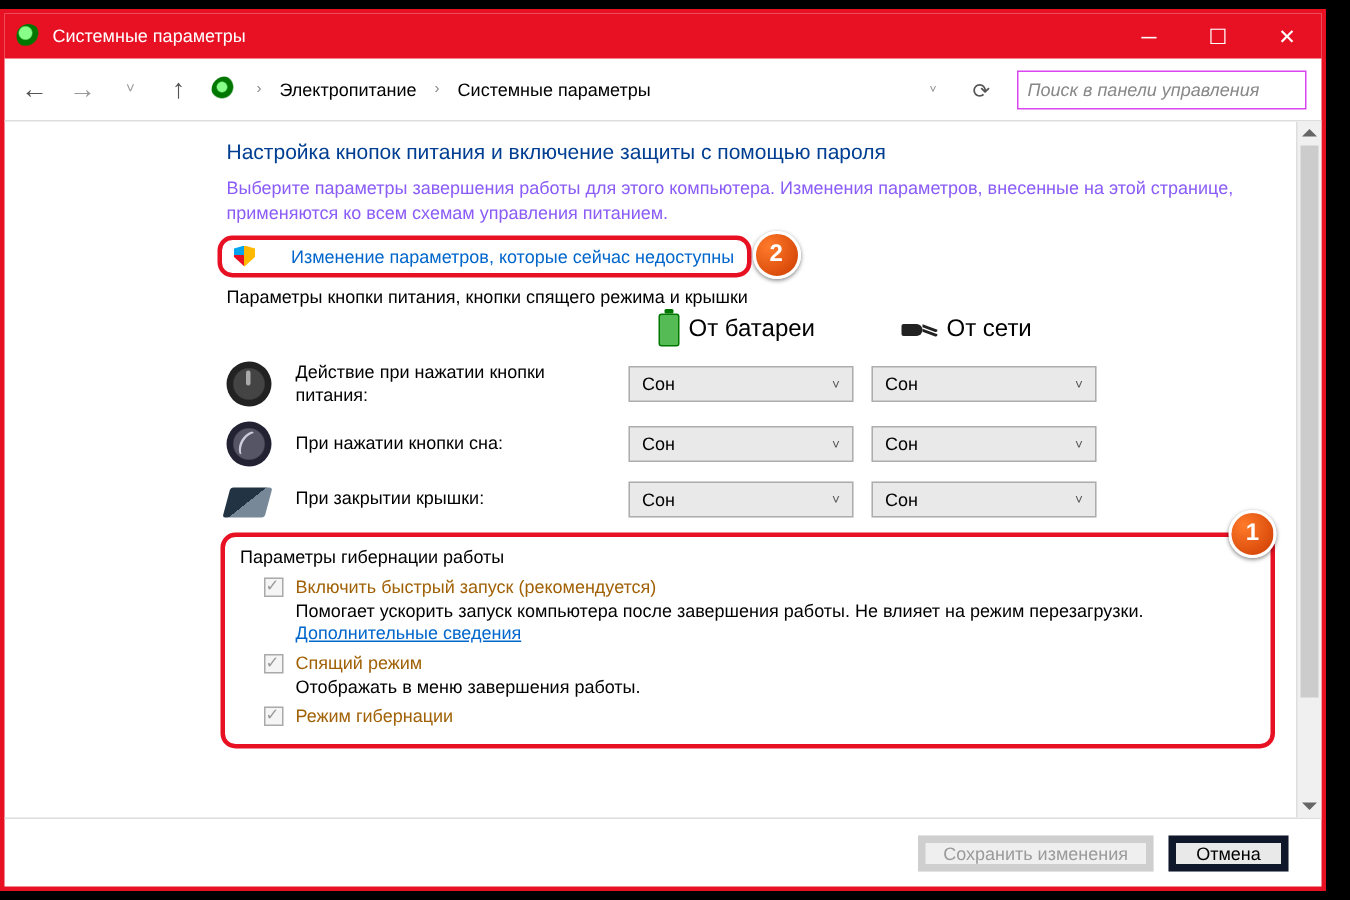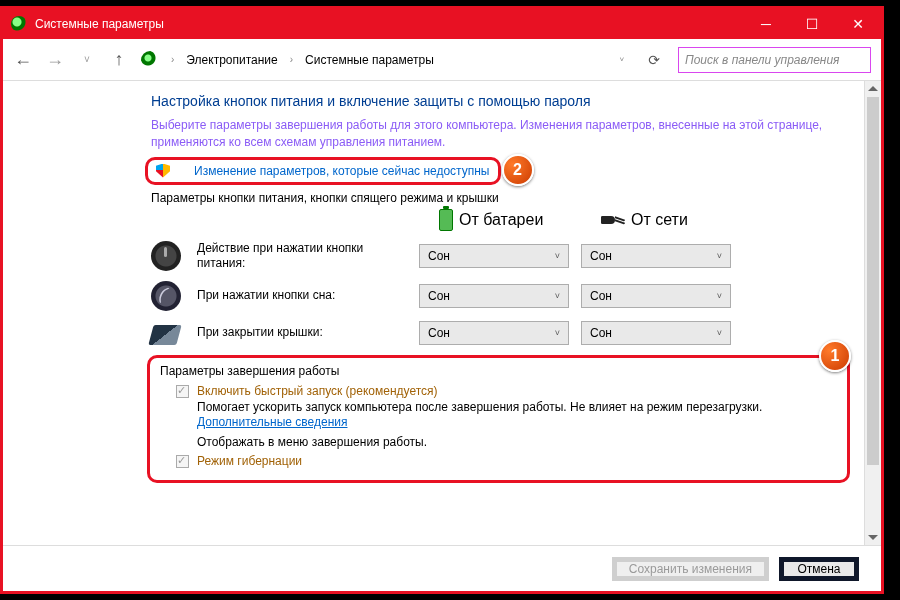--- a/index.html
+++ b/index.html
@@ -336,30 +336,34 @@
             <span class="chev">˅</span>
           </div>
         <div class="combo">
             <span>Сон</span>
             <span class="chev">˅</span>
           </div>
       </div>
 
       <div class="shutdown-box">
         <div class="callout" style="right:-4px; top:-18px;">1</div>
-        <div class="grouptitle">Параметры завершения работы</div>
+        <div class="grouptitle">Параметры гибернации работы</div>
 
         <div class="chkrow">
           <div class="chk checked"></div>
           <div class="disabled-text">Включить быстрый запуск (рекомендуется)</div>
         </div>
         <div class="desc">
           <span>Помогает ускорить запуск компьютера после завершения работы. Не влияет на режим перезагрузки. </span><span class="link">Дополнительные сведения</span>
         </div>
 
+        <div class="chkrow">
+          <div class="chk checked"></div>
+          <div class="disabled-text">Спящий режим</div>
+        </div>
         <div class="desc">Отображать в меню завершения работы.</div>
 
         <div class="chkrow">
           <div class="chk checked"></div>
           <div class="disabled-text">Режим гибернации</div>
         </div>
       </div>
 
     </div>
     <div class="scrollbar">

